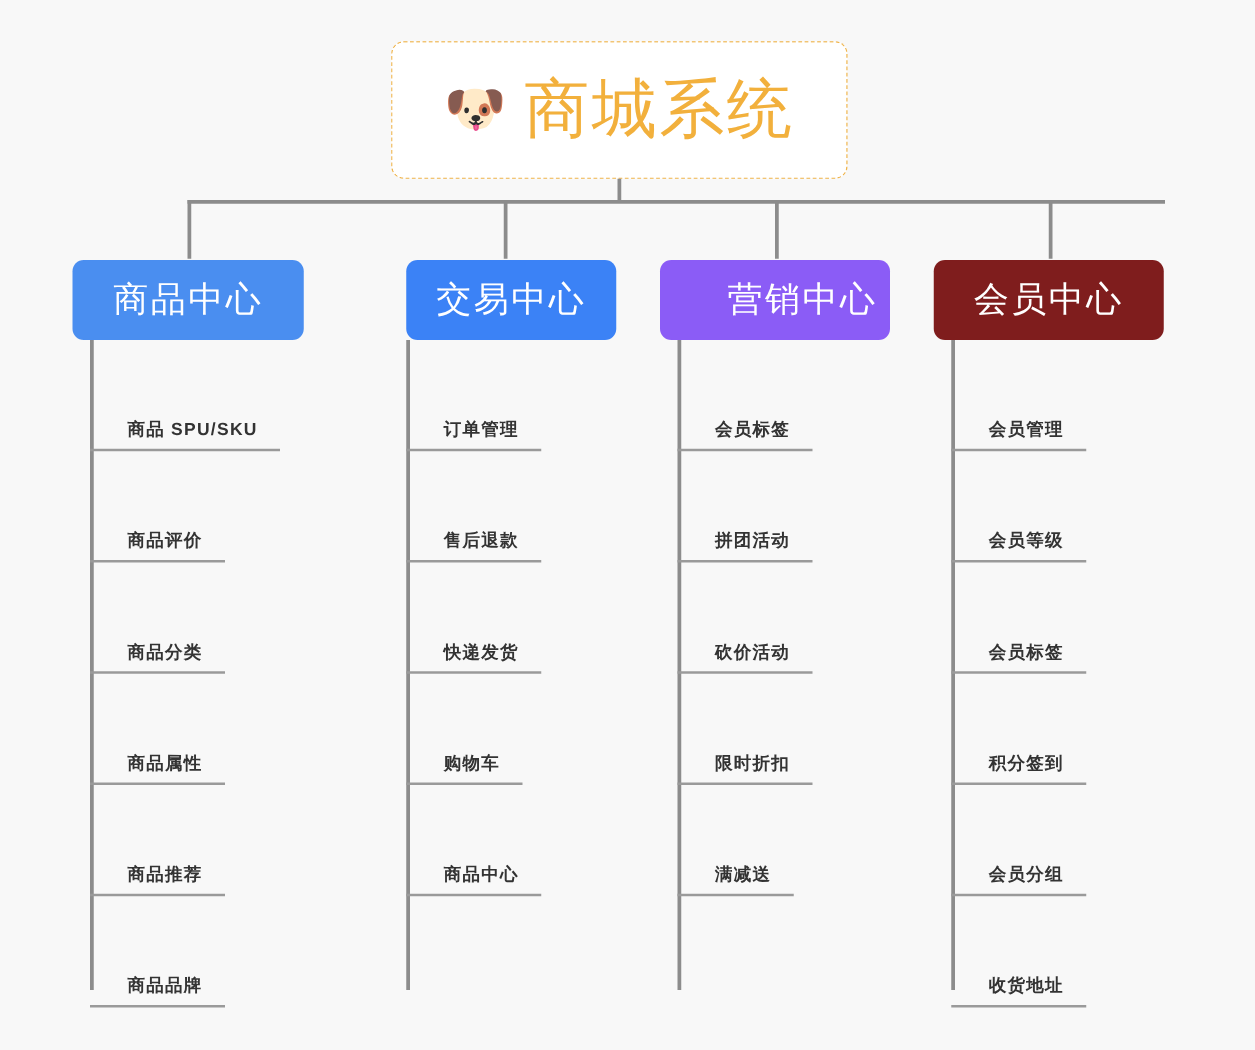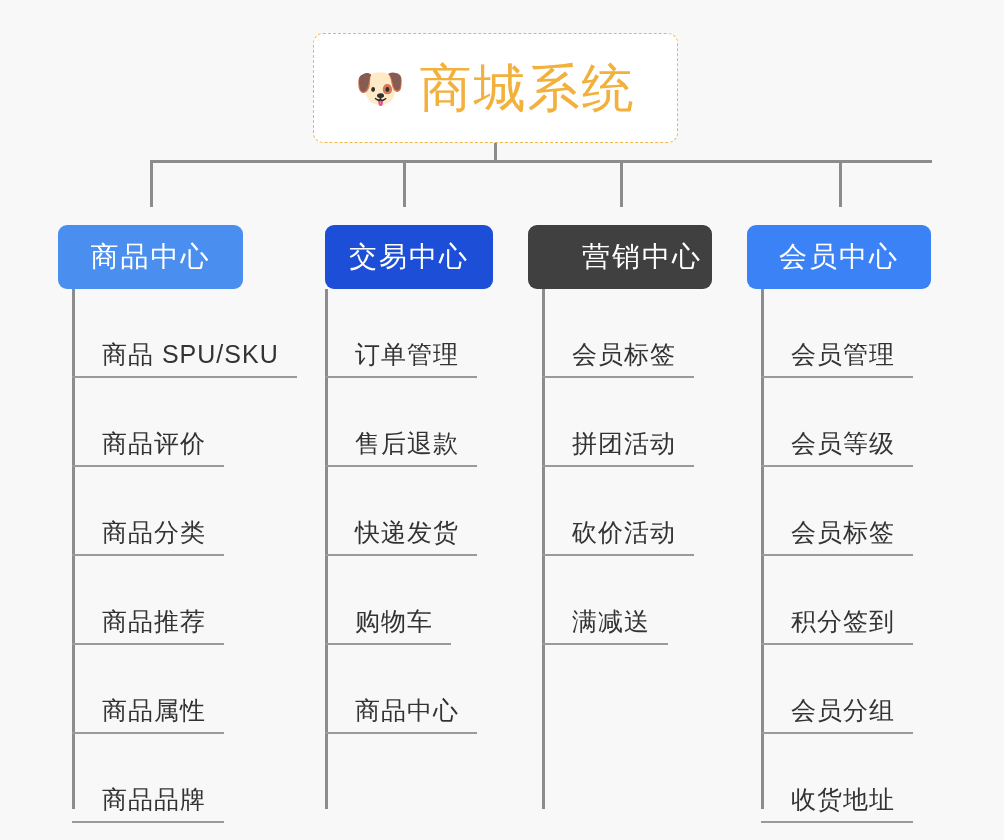--- a/index.html
+++ b/index.html
@@ -68,21 +68,21 @@
   }
   .conn-drop {
     top: 160px;
     width: 3px;
     height: 47px;
   }
 
   
   .branch {
     position: absolute;
-    top: 225px;
+    top: 208px;
   }
   .branch-header {
     height: 64px;
     border-radius: 9px;
     display: flex;
     align-items: center;
     justify-content: center;
     color: #ffffff;
     font-size: 28px;
     letter-spacing: 2px;
@@ -103,34 +103,35 @@
   }
   .leaf-item {
     position: relative;
     height: 89px;
     display: flex;
     align-items: flex-end;
     padding-left: 14px;
     box-sizing: border-box;
   }
   .leaf-label {
-    font-size: 25px;
+    font-size: 14px;
     color: #333333;
     letter-spacing: 1px;
     white-space: nowrap;
     padding: 0 18px 8px 30px;
     border-bottom: 2px solid #9a9a9a;
     line-height: 1.1;
+    font-weight: bold;
   }
 
   
   .branch.c-blue   .branch-header { background: #4a8ef0; }
-  .branch.c-red    .branch-header { background: #1d4ed8; margin-left: 14px; }
-  .branch.c-orange .branch-header { background: #404040; padding-left: 44px; }
-  .branch.c-green  .branch-header { background: #3b82f6; }
+  .branch.c-red    .branch-header { background: #3b82f6; margin-left: 14px; }
+  .branch.c-orange .branch-header { background: #8b5cf6; padding-left: 44px; }
+  .branch.c-green  .branch-header { background: #7f1d1d; }
 </style>
 </head>
 <body>
 
 <div id="mindmap">
 
   <div class="root-node">
     <span class="root-emoji">🐶</span>
     <span class="root-title">商城系统</span>
   </div>
@@ -152,26 +153,26 @@
           <li class="leaf-item">
             <span class="leaf-label">商品 SPU/SKU</span>
           </li>
           <li class="leaf-item">
             <span class="leaf-label">商品评价</span>
           </li>
           <li class="leaf-item">
             <span class="leaf-label">商品分类</span>
           </li>
           <li class="leaf-item">
+            <span class="leaf-label">商品属性</span>
+          </li>
+          <li class="leaf-item">
             <span class="leaf-label">商品推荐</span>
           </li>
           <li class="leaf-item">
-            <span class="leaf-label">商品属性</span>
-          </li>
-          <li class="leaf-item">
             <span class="leaf-label">商品品牌</span>
           </li>
         </ul>
       </div>
       <div class="branch c-red" style="left: 311px; width: 182px;">
         <div class="branch-header">
           <span>交易中心</span>
         </div>
         <div class="branch-spine" style="height: 520px;"></div>
         <ul class="leaf-list">
@@ -201,20 +202,23 @@
           <li class="leaf-item">
             <span class="leaf-label">会员标签</span>
           </li>
           <li class="leaf-item">
             <span class="leaf-label">拼团活动</span>
           </li>
           <li class="leaf-item">
             <span class="leaf-label">砍价活动</span>
           </li>
           <li class="leaf-item">
+            <span class="leaf-label">限时折扣</span>
+          </li>
+          <li class="leaf-item">
             <span class="leaf-label">满减送</span>
           </li>
         </ul>
       </div>
       <div class="branch c-green" style="left: 747px; width: 184px;">
         <div class="branch-header">
           <span>会员中心</span>
         </div>
         <div class="branch-spine" style="height: 520px;"></div>
         <ul class="leaf-list">

